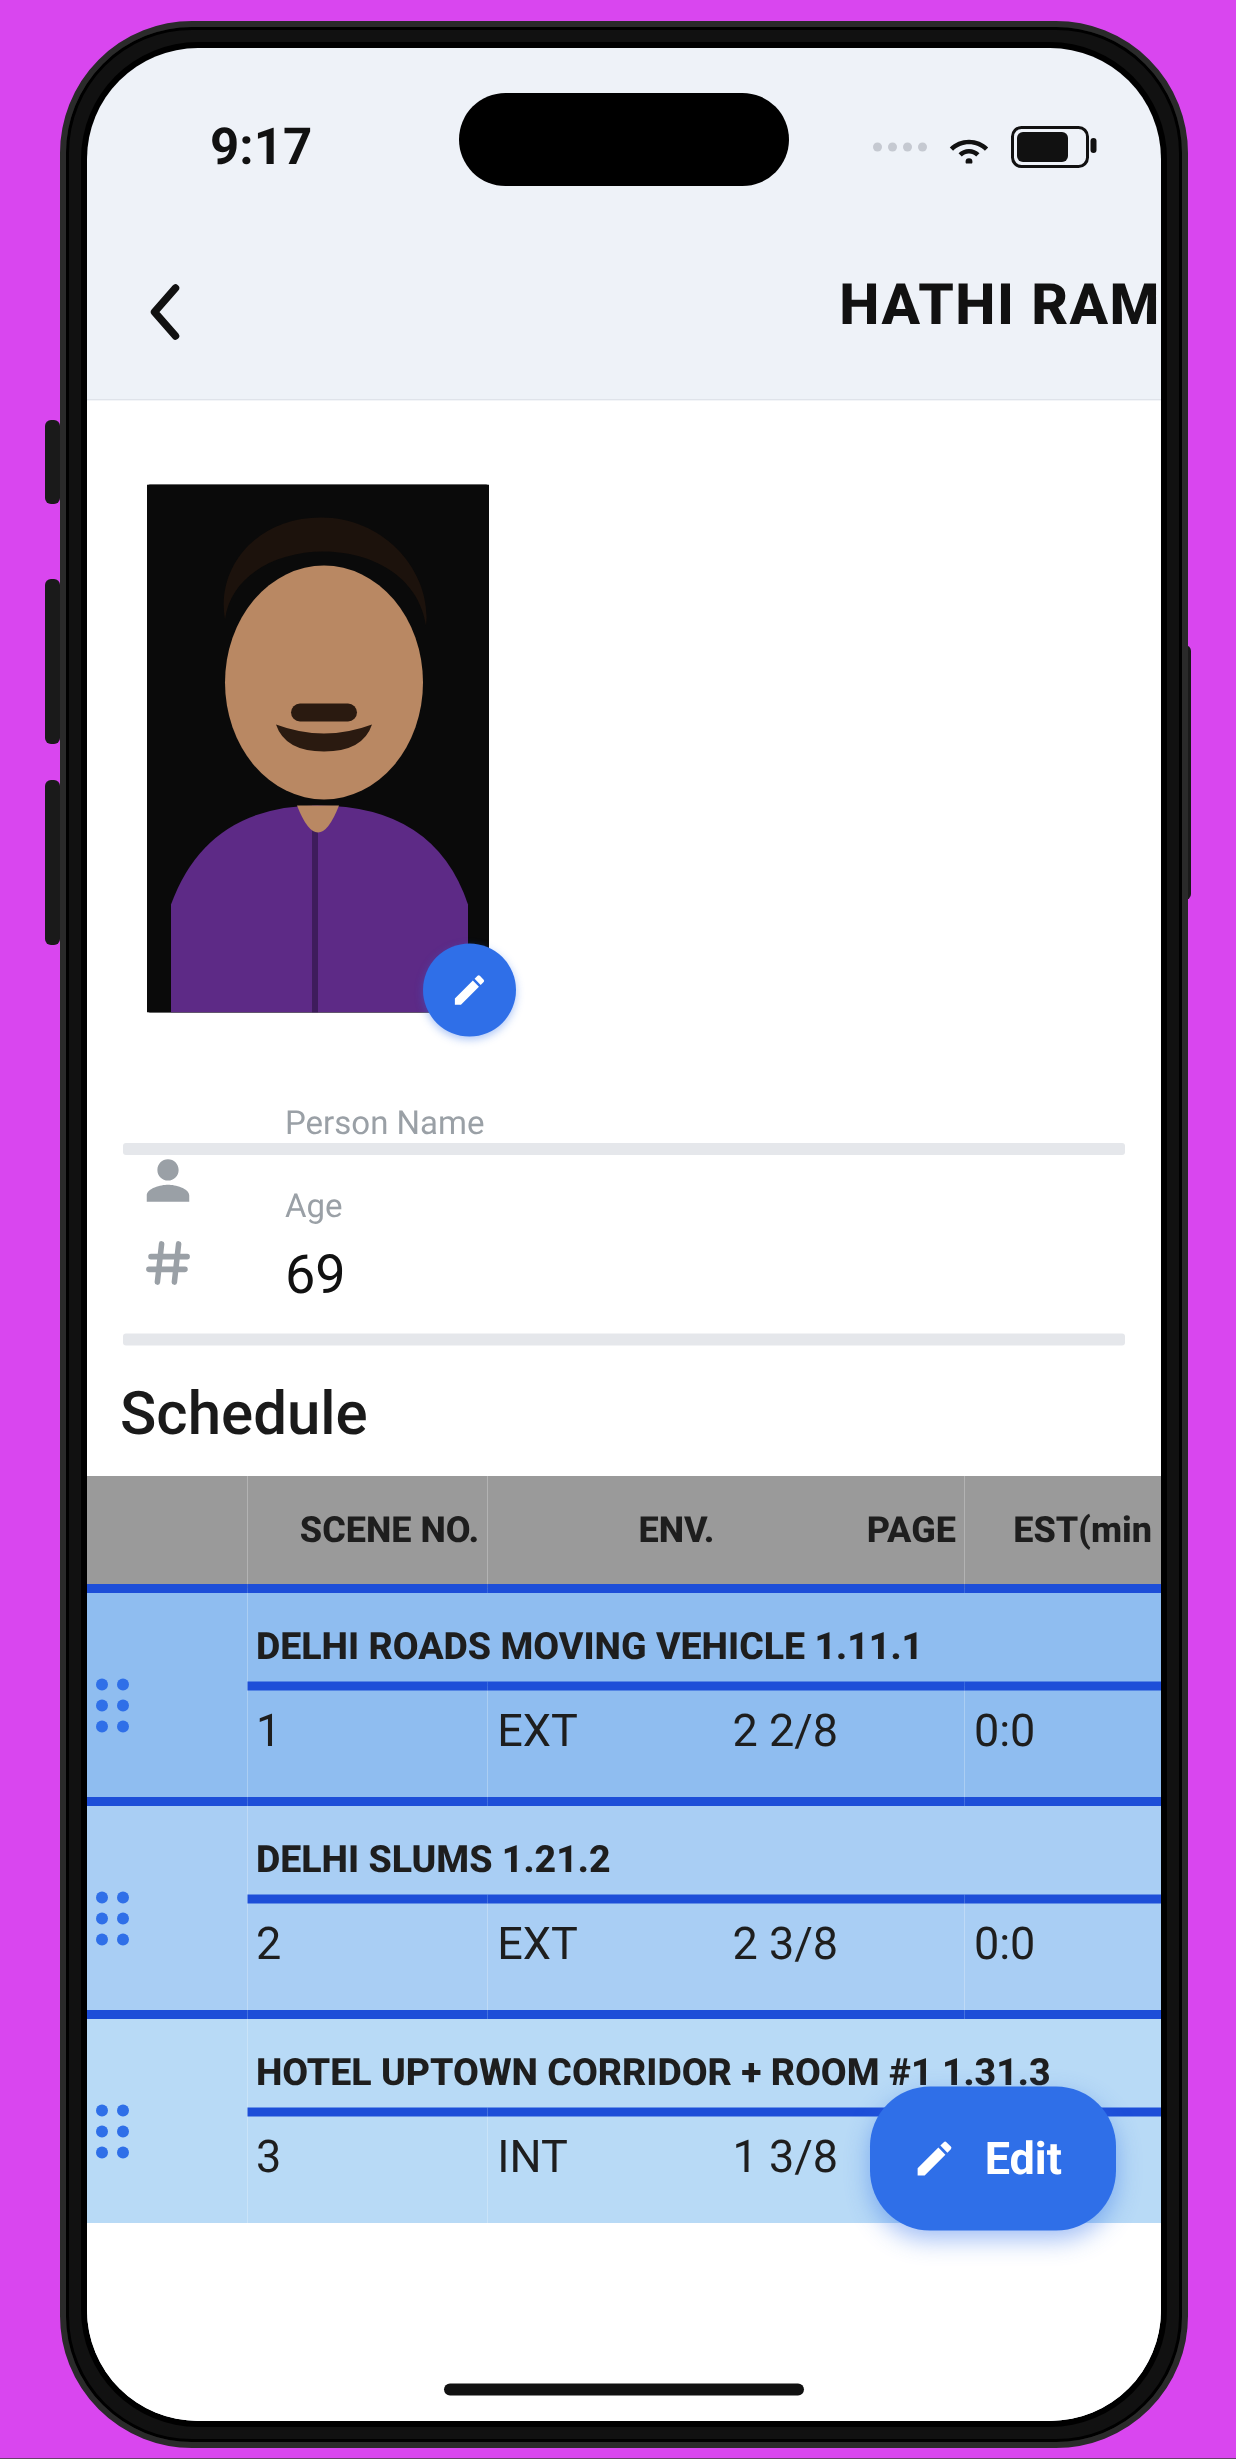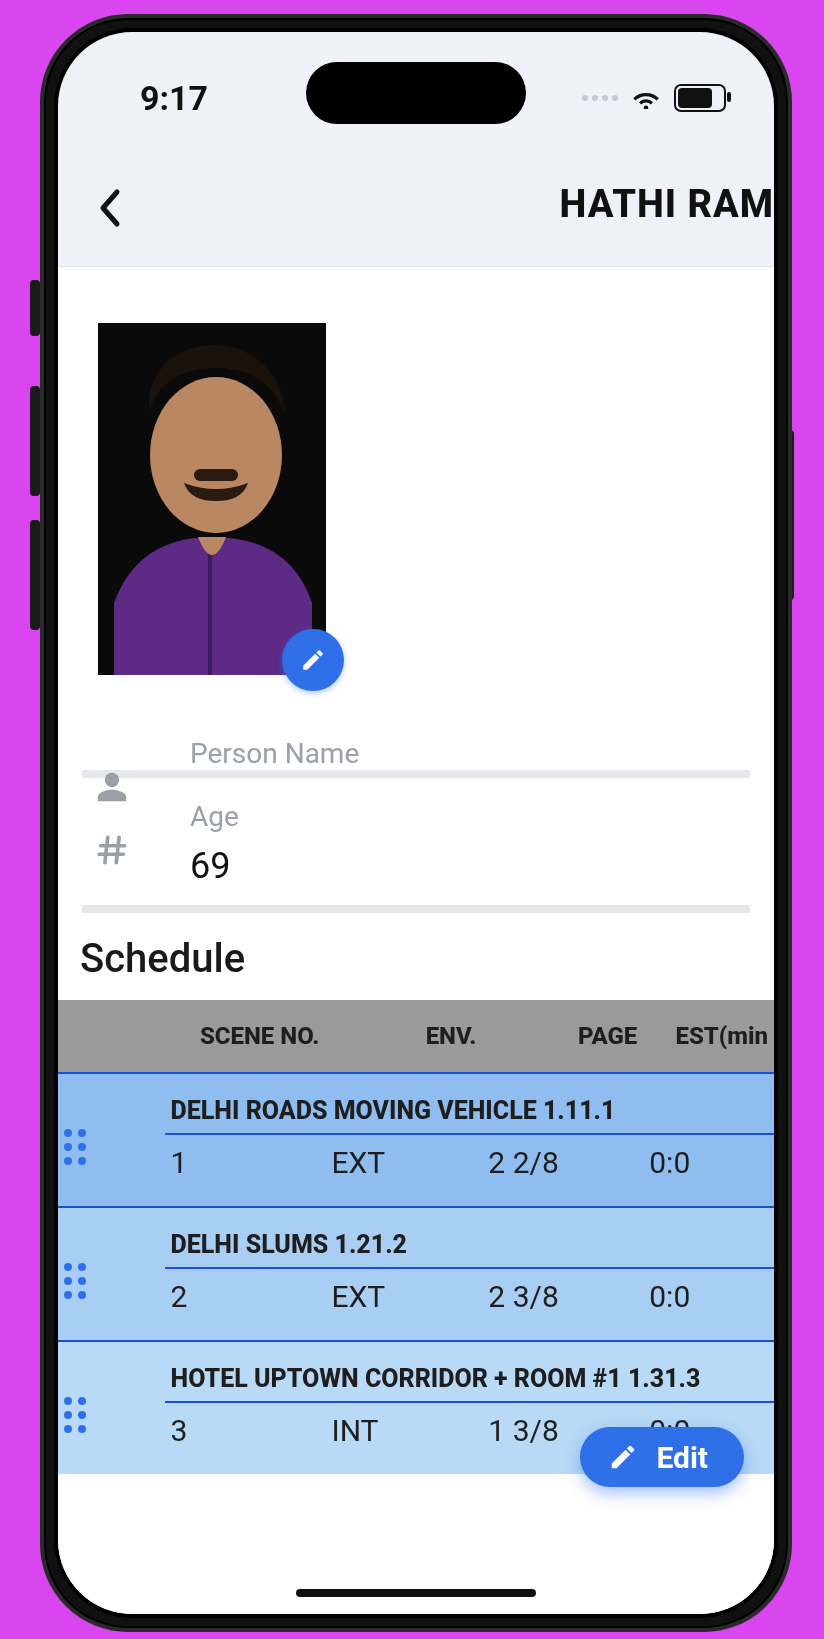--- a/index.html
+++ b/index.html
@@ -34,37 +34,37 @@
   
   .content{background:#fff;height:calc(100% - 122px - 112px);overflow:hidden;position:relative}
   .photo-wrap{position:relative;padding:56px 0 0 40px}
   .photo{width:228px;height:352px;background:#0a0a0a;display:block;border-radius:2px}
   .photo svg{width:228px;height:352px;display:block}
   .edit-photo{position:absolute;left:224px;top:362px;width:62px;height:62px;border-radius:50%;background:#2f6fe8;display:flex;align-items:center;justify-content:center;color:#fff;box-shadow:0 2px 6px rgba(47,111,232,.4)}
   
   .fields{padding:62px 24px 0 24px}
   .field{position:relative;margin-bottom:10px}
   .field .icon{position:absolute;left:10px;top:30px;width:40px;height:40px;color:#9aa0a6;display:flex;align-items:center;justify-content:center}
-  .field .label{font-size:28px;color:#9aa0a6;margin-left:108px}
+  .field .label{font-size:22px;color:#9aa0a6;margin-left:108px}
   .field .value{font-size:36px;color:#111;margin:12px 0 18px 108px}
   .field .bar{height:8px;background:#e5e7eb;border-radius:2px;margin:0 0 22px 0}
   
   .schedule-title{font-size:40px;font-weight:500;color:#1a1a1a;margin:20px 0 18px 22px}
   .table{width:100%;border-collapse:collapse;table-layout:fixed}
   .table thead th{background:#9a9a9a;color:#1e1e1e;font-weight:800;font-size:24px;text-align:right;padding:22px 6px;white-space:nowrap}
-  .table tbody tr{border-top:2px solid #1d4ed8}
+  .table tbody tr{border-top:6px solid #1d4ed8}
   .row-odd{background:#8fbdf0}
   .row-even{background:#a9cef4}
   .grip{color:#2f6fe8;padding-left:28px}
   .grip-dots{display:grid;grid-template-columns:repeat(2,8px);grid-auto-rows:8px;gap:6px}
   .grip-dots span{width:8px;height:8px;border-radius:50%;background:#2f6fe8}
   .row-head td{padding:22px 6px 8px 6px;font-weight:800;font-size:25px;color:#1e1e1e;white-space:nowrap}
   .row-vals td{padding:10px 6px 26px 6px;font-size:30px;color:#1e1e1e}
   
-  .fab{position:absolute;right:30px;bottom:128px;height:60px;padding:0 36px 0 28px;background:#2f6fe8;color:#fff;border-radius:40px;display:flex;align-items:center;gap:18px;font-size:30px;font-weight:700;box-shadow:0 6px 16px rgba(47,111,232,.45)}
+  .fab{position:absolute;right:30px;bottom:128px;height:96px;padding:0 36px 0 28px;background:#2f6fe8;color:#fff;border-radius:40px;display:flex;align-items:center;gap:18px;font-size:30px;font-weight:700;box-shadow:0 6px 16px rgba(47,111,232,.45)}
   
   .home-ind{position:absolute;left:50%;bottom:18px;transform:translateX(-50%);width:240px;height:8px;background:#111;border-radius:4px}
   
   col.c-grip{width:106px}
   col.c-scene{width:160px}
   col.c-env{width:156px}
   col.c-page{width:160px}
   col.c-est{width:130px}
 </style>
 </head>

